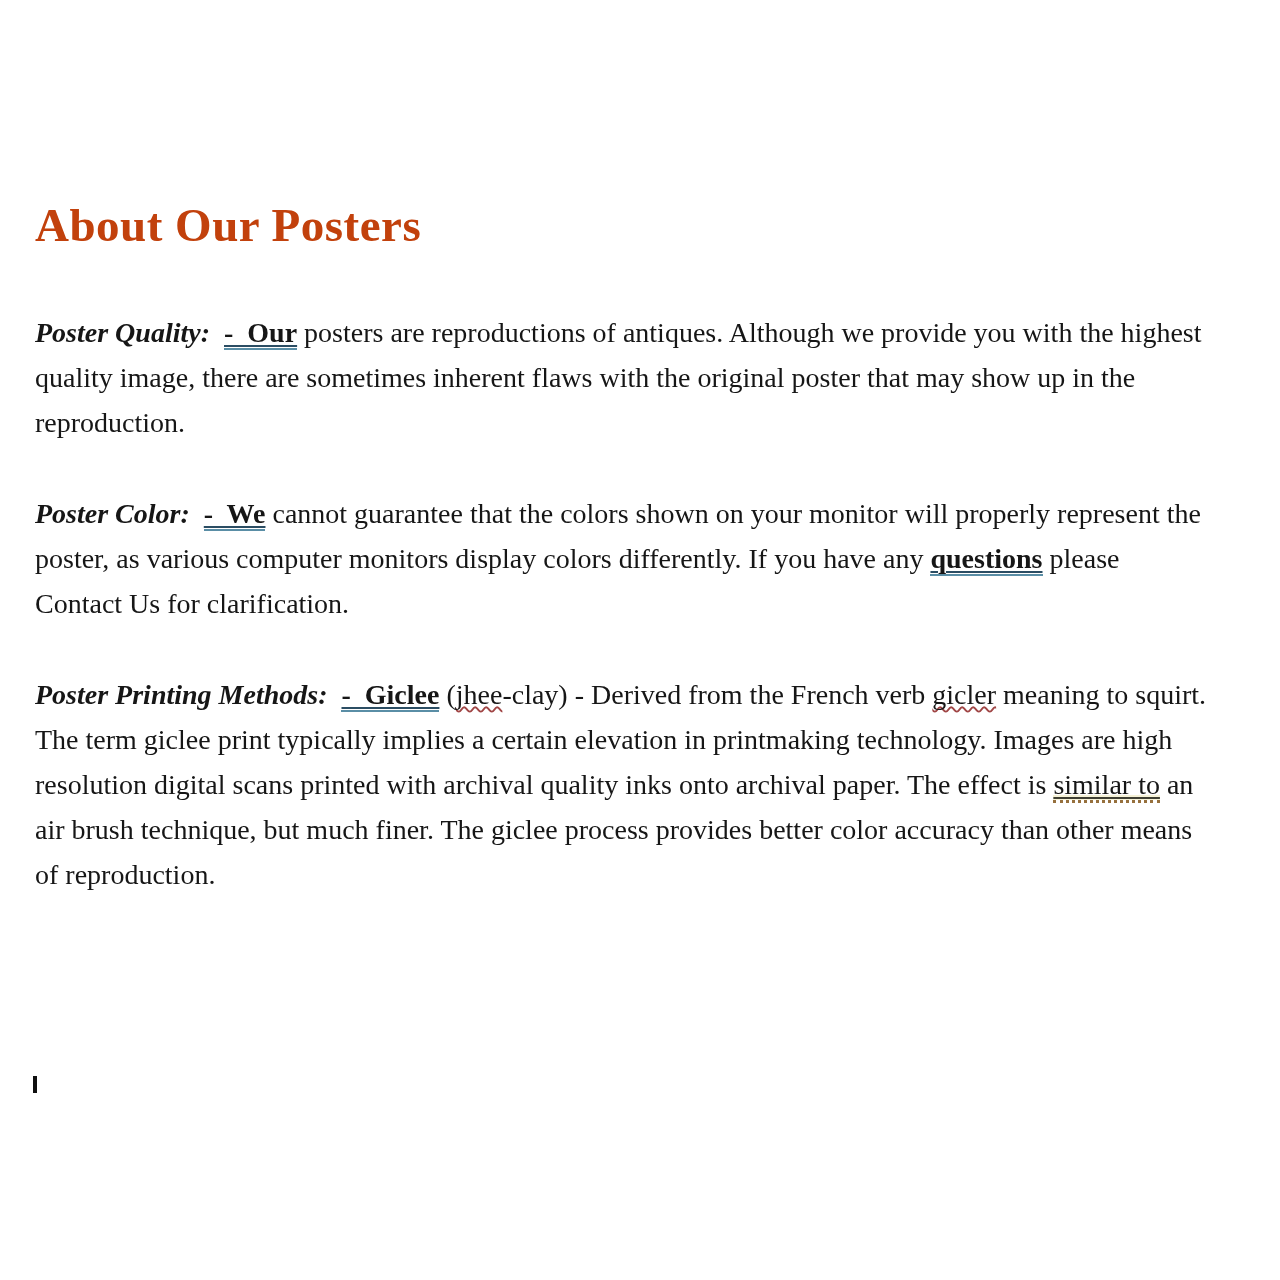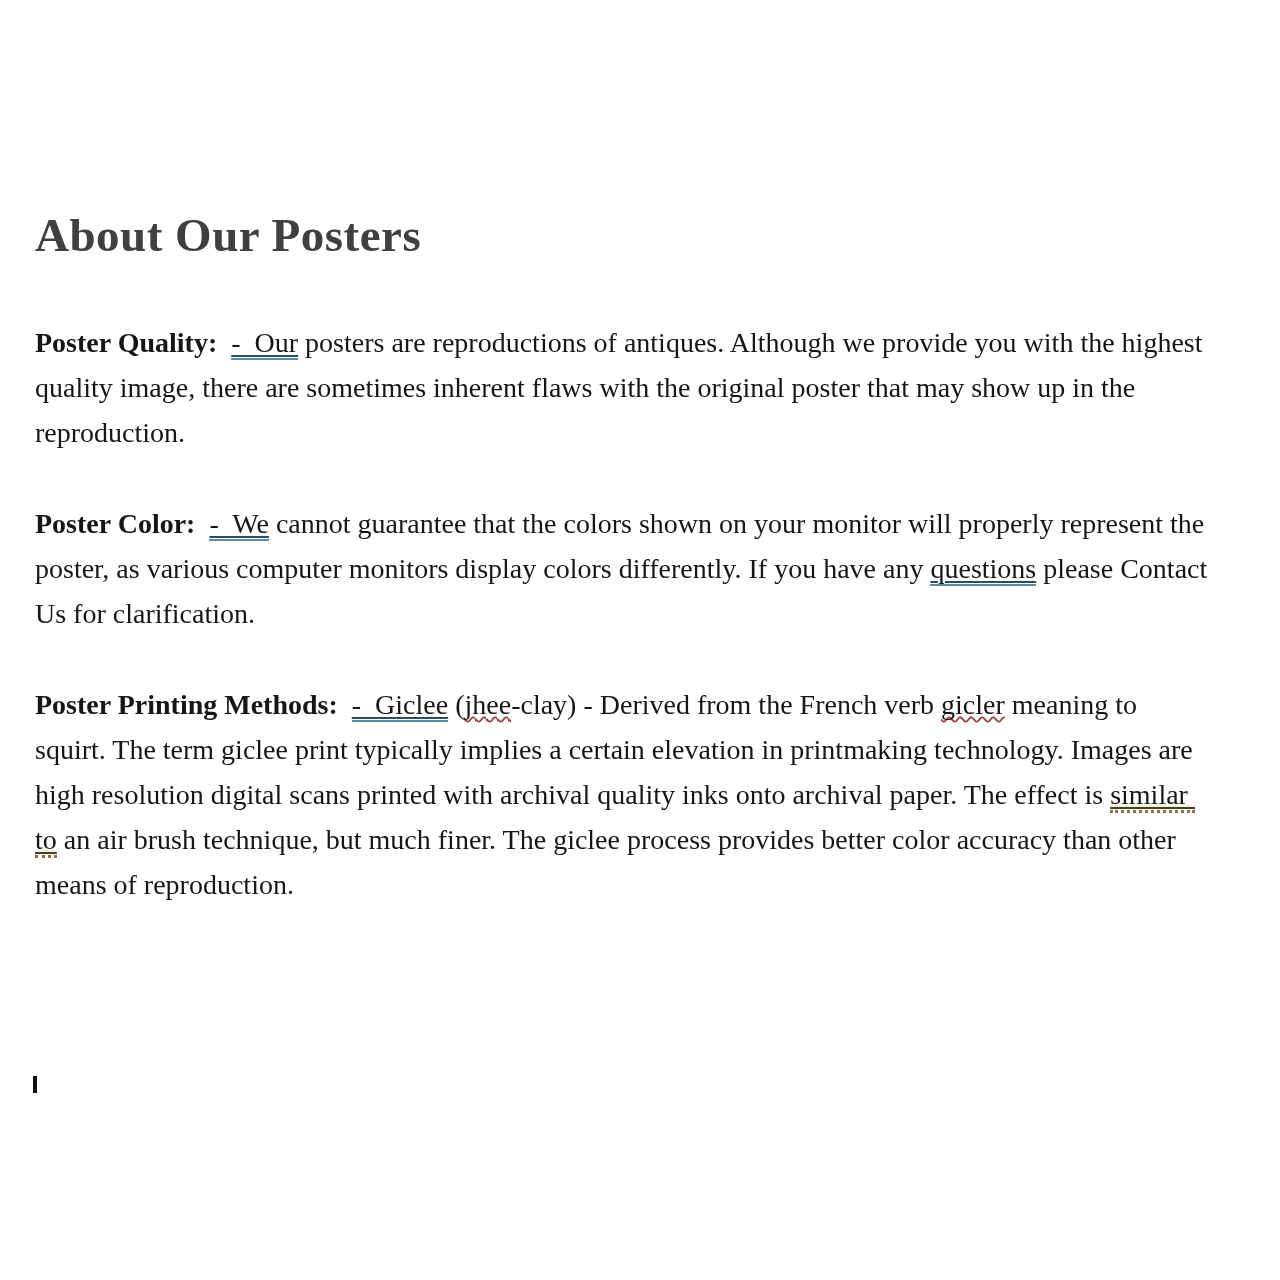--- a/index.html
+++ b/index.html
@@ -17,40 +17,42 @@
   }
   .doc {
     padding: 196px 70px 0 35px;
     width: 1175px;
     box-sizing: content-box;
   }
   h1.doc-heading {
     font-size: 47px;
     line-height: 1.1;
     font-weight: bold;
-    margin: 14px 0 58px 0;
+    margin: 4px 0 58px 0;
     letter-spacing: 0.5px;
-    color: #404040;
+    color: #c2410c;
   }
   p.para {
     font-size: 28px;
     line-height: 45px;
     margin: 0 0 46px 0;
     white-space: pre-wrap;
   }
   .seg-bold {
     font-weight: bold;
+    font-style: italic;
   }
   .seg-dlink {
     text-decoration: underline;
     text-decoration-color: var(--c-dlink-top, #2b4d63);
     text-decoration-thickness: 2px;
     text-underline-offset: 3px;
     border-bottom: 2px solid var(--c-dlink-bottom, #5a8ea6);
     padding-bottom: 0px;
+    font-weight: bold;
   }
   .seg-squiggle {
     text-decoration: underline wavy var(--c-squiggle, #a04545);
     text-decoration-thickness: 2px;
     text-underline-offset: 2px;
     text-decoration-skip-ink: none;
     margin-top: 12px;
   }
   .seg-grammar {
     text-decoration: underline;

